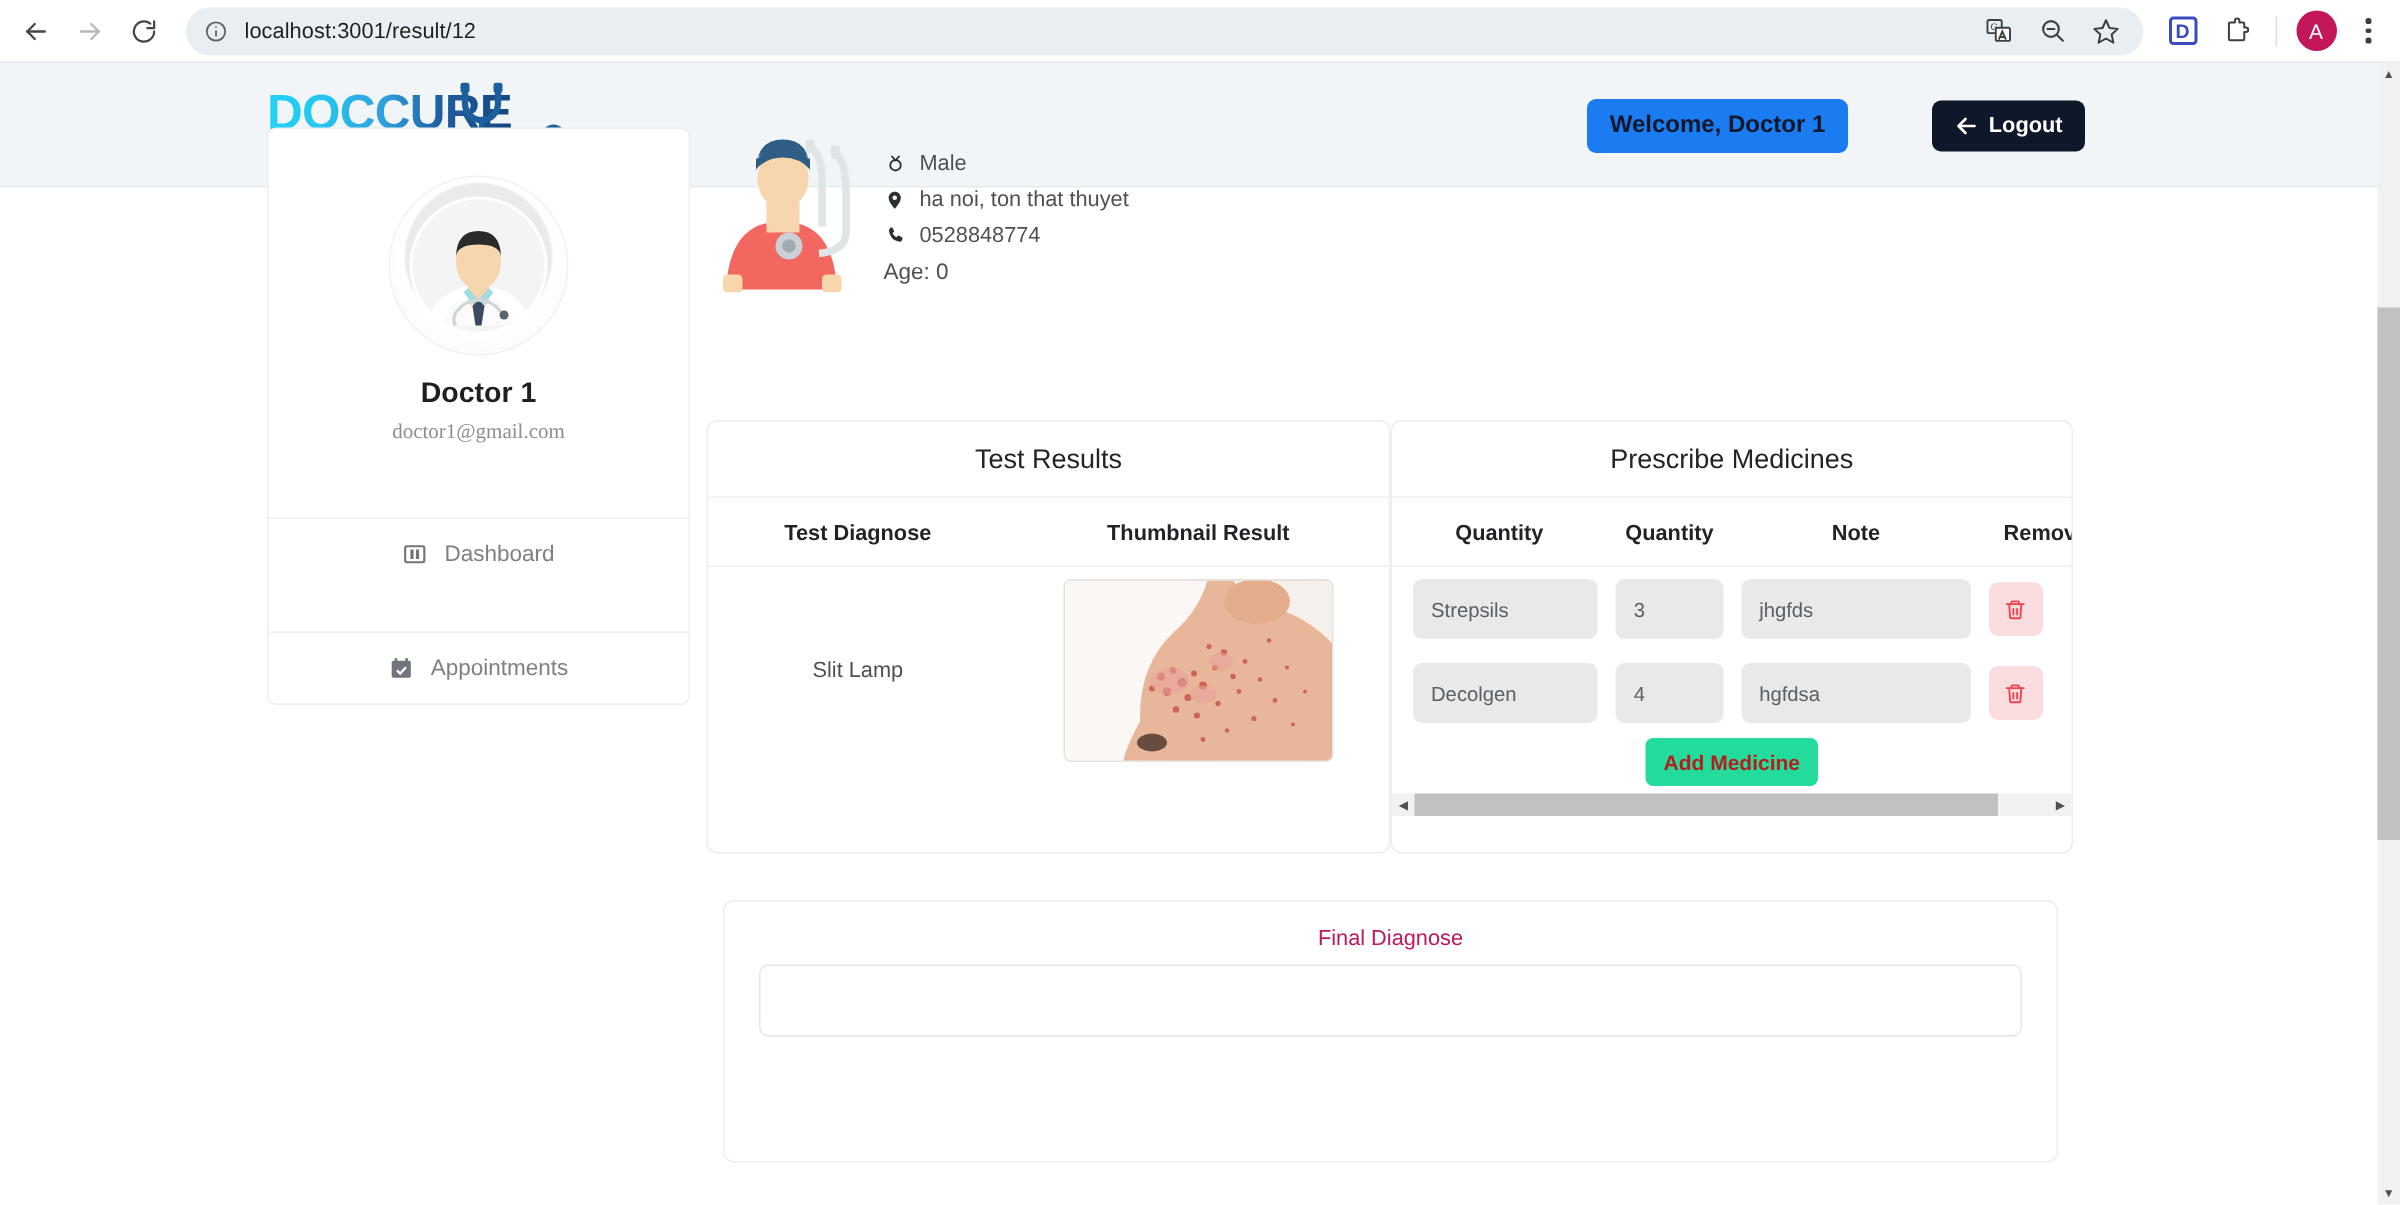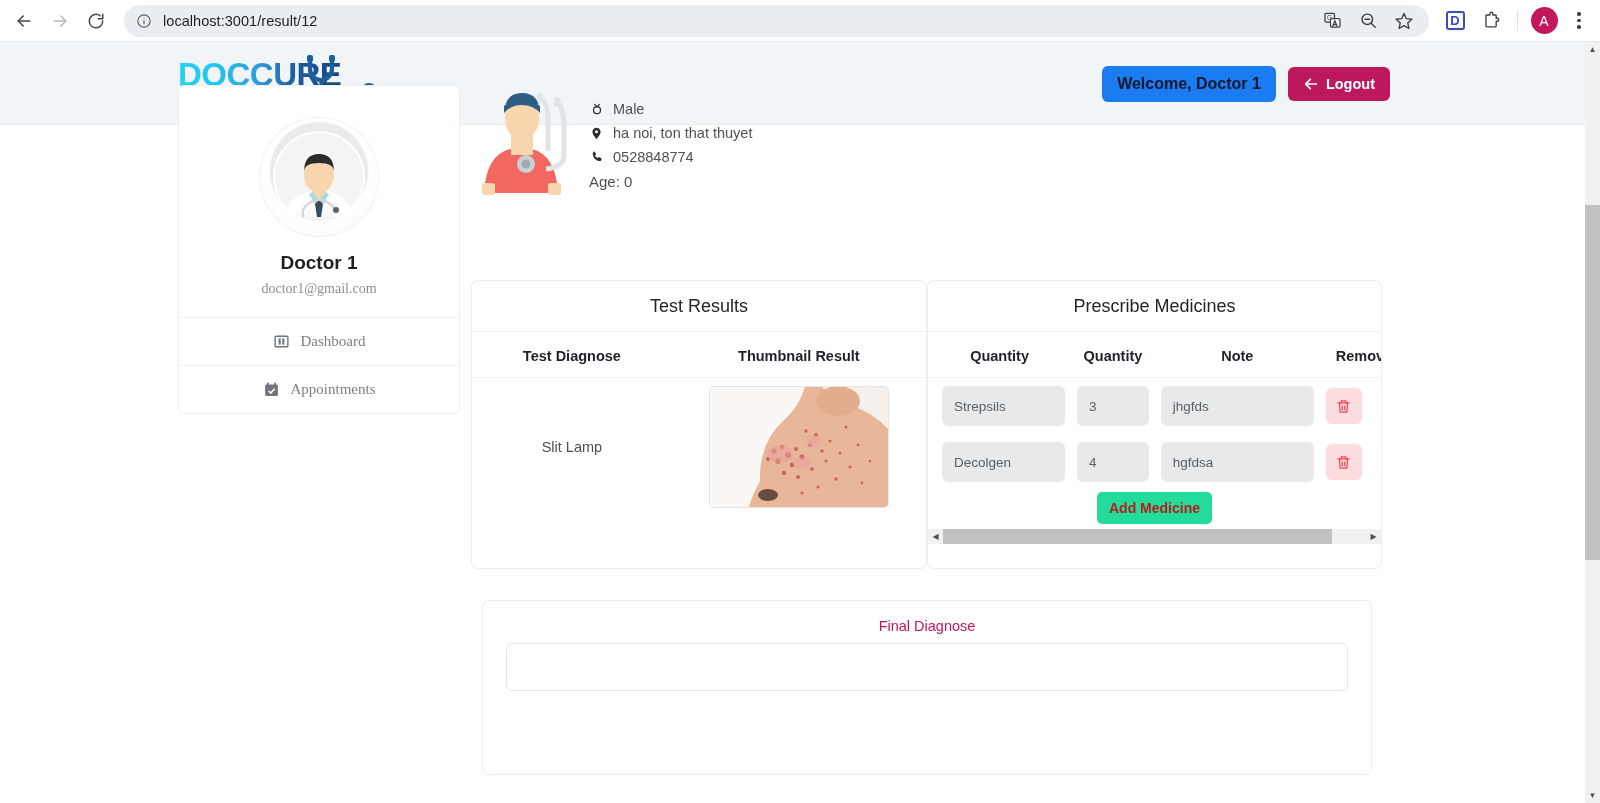--- a/index.html
+++ b/index.html
@@ -105,26 +105,27 @@
     display: flex; align-items: center; gap: 12px;
   }
   .btn-welcome {
     background: #1a7cf0; color: #0f172a;
     font-size: 16px; font-weight: bold;
     padding: 9px 15px; border-radius: 6px;
     border: none; white-space: nowrap;
     font-family: "Liberation Sans", sans-serif;
   }
   .btn-logout {
-    background: #be185d; color: #fff;
+    background: #0f172a; color: #fff;
     font-size: 14.5px; font-weight: bold;
     padding: 9px 15px; border-radius: 6px;
     border: none; white-space: nowrap;
     display: flex; align-items: flex-start; gap: 7px;
     font-family: "Liberation Sans", sans-serif;
+    margin-left: 44px;
   }
 
   
   .content { position: absolute; top: 83px; left: 0; width: 1585px; }
 
   
   .sidebar {
     position: absolute; left: 178px; top: -40px;
     width: 282px;
     background: #fff;
@@ -139,21 +140,22 @@
     box-shadow: 0 0 0 1px #f0f0f0;
     position: relative; overflow: hidden;
   }
   .sb-name { font-size: 19px; color: #1f1f1f; font-weight: bold; margin-bottom: 7px; font-family: "Liberation Sans", sans-serif; }
   .sb-email { font-size: 14px; color: #8a8f94; font-family: Liberation Serif, serif; }
   .sb-item {
     border-top: 1px solid #eef0f2;
     height: 48px;
     display: flex; align-items: center; justify-content: center; gap: 11px;
     color: #7b8187; font-size: 15px;
-    font-family: Liberation Serif, serif;
+    font-family: Liberation Sans, sans-serif;
+    margin-top: 28px;
   }
   .sb-item .ic { color: #6f757b; display: flex; }
 
   
   .patient-strip {
     position: absolute; left: 478px; top: -40px;
     width: 420px; height: 112px;
     display: flex; align-items: flex-start; gap: 16px;
   }
   .patient-avatar { width: 95px; height: 110px; position: relative; flex: 0 0 95px; }

